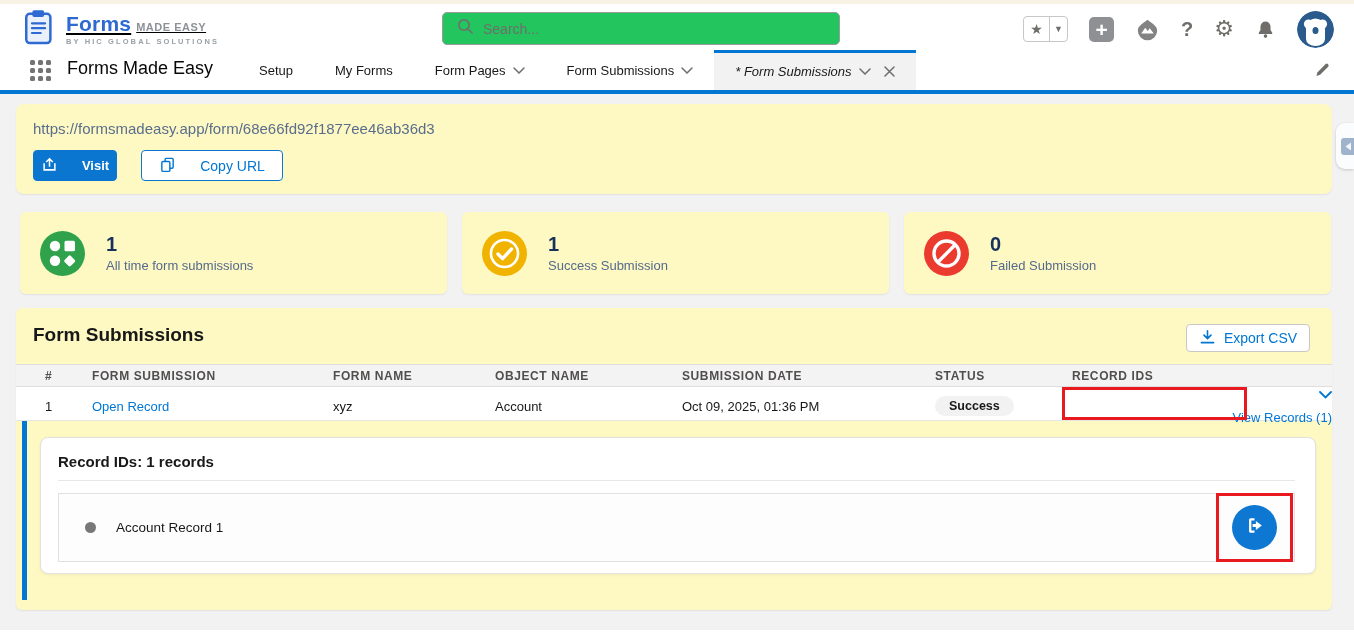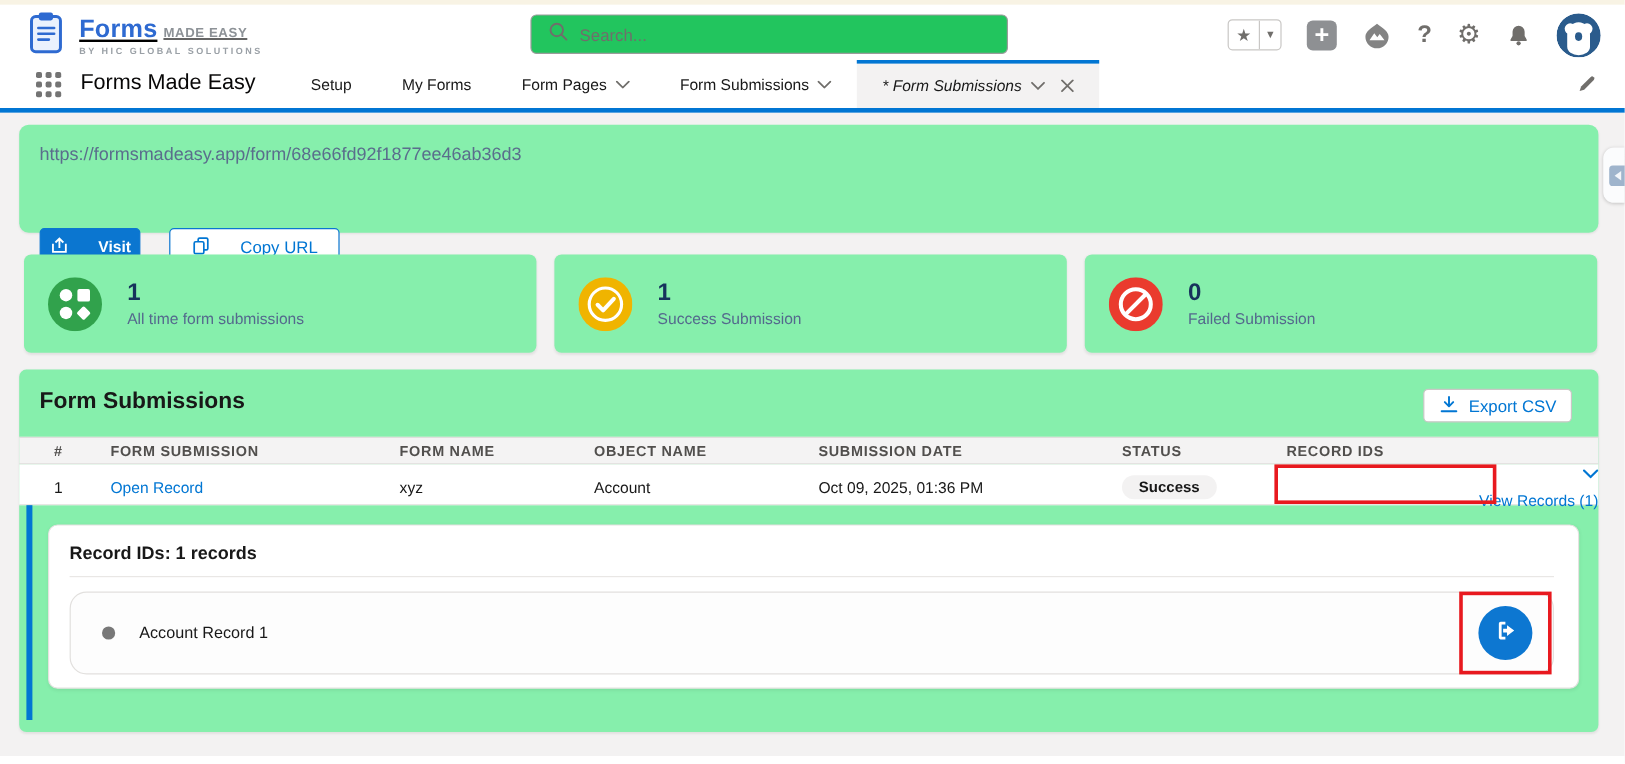--- a/index.html
+++ b/index.html
@@ -42,27 +42,27 @@
   .tab .chev { display:flex; align-items:center; }
   .tab .close-x { margin-left:6px; display:flex; align-items:center; }
   .edit-pencil { position:absolute; right:23px; top:11px; }
 
   .blue-bar { position:absolute; top:90px; left:0; right:0; height:4px; background:#0176d3; }
 
   
   .page { position:absolute; top:94px; left:0; right:0; bottom:0; background:#f3f2f2; }
   .bottom-strip { position:absolute; bottom:0; left:0; right:0; height:7px; background:#fff; }
 
-  .card { background:#86efac; border-radius:8px; box-shadow:0 1px 2px rgba(0,0,0,.07); }
+  .card { background:#fef9c3; border-radius:8px; box-shadow:0 1px 2px rgba(0,0,0,.07); }
 
   
   .url-card { position:absolute; left:16px; top:10px; width:1316px; height:90px; padding:16px 17px; }
   .url-text { font-size:15px; color:#5a6e8c; }
   .btn-row { display:flex; gap:24px; margin-top:13px; }
-  .btn { display:flex; align-items:center; justify-content:center; gap:24px; height:31px; border-radius:4px; font-size:13px; font-weight:700; cursor:pointer;margin-top:40px; }
+  .btn { display:flex; align-items:center; justify-content:center; gap:24px; height:31px; border-radius:4px; font-size:13px; font-weight:700; cursor:pointer; }
   .btn-visit { width:84px; background:#0b76d0; color:#fff; border:1px solid #0b76d0; }
   .btn-copy { width:142px; background:#fff; color:#0176d3; border:1px solid #0b76d0; font-weight:400; font-size:14px; }
 
   
   .edge-handle { position:absolute; right:0; top:29px; width:18px; height:46px; background:#fbfcfd; border-radius:9px 0 0 9px; box-shadow:0 1px 3px rgba(0,0,0,.18); display:flex; align-items:center; justify-content:flex-end; }
   .edge-inner { width:13px; height:17px; background:#9fb4cc; border-radius:3px 0 0 3px; display:flex; align-items:center; justify-content:center; }
 
   
   .stats-row { position:absolute; left:20px; top:118px; width:1312px; display:flex; gap:15px; }
   .stat-card { width:427px; height:82px; display:flex; align-items:center; padding-left:20px; gap:21px; border-radius:6px; }
@@ -84,21 +84,21 @@
   .view-records { display:flex; align-items:flex-end; gap:8px; color:#0176d3; cursor:pointer;flex-direction:column; }
   .anno { border:3px solid #e8191f; }
   .anno-view { position:absolute; left:1046px; top:0; width:185px; height:33px; pointer-events:none; }
 
   
   .expanded { position:relative; height:179px; }
   .blue-vbar { position:absolute; left:6px; top:0; width:5px; height:179px; background:#0176d3; }
   .rec-card { position:absolute; left:24px; right:16px; top:16px; height:137px; background:#fff; border:1px solid #e4e2e0; border-radius:8px; box-shadow:0 1px 3px rgba(0,0,0,.06); padding:15px 20px 0 17px; }
   .rec-heading { font-size:15px; font-weight:800; color:#181818; }
   .rec-divider { border:none; border-top:1px solid #e9e7e5; margin:10px 0 12px 0; }
-  .record-panel { position:relative; height:69px; background:#fdfdfd; border:1px solid #e2e0de; border-radius:14px; display:flex; align-items:center; padding-left:26px; gap:20px; }
+  .record-panel { position:relative; height:69px; background:#fdfdfd; border:1px solid #e2e0de; border-radius:0; display:flex; align-items:center; padding-left:26px; gap:20px; }
   .rec-dot { width:11px; height:11px; border-radius:50%; background:#787878; }
   .rec-label { font-size:13.5px; color:#181818; }
   .anno-exit { position:absolute; right:1px; top:-1px; width:77px; height:69px; display:flex; align-items:center; justify-content:center; }
   .exit-btn { width:45px; height:45px; border-radius:50%; background:#0d77d1; display:flex; align-items:center; justify-content:center; cursor:pointer; }
 </style>
 </head>
 <body>
 
 <div class="stage">
   <div class="cream"></div>

